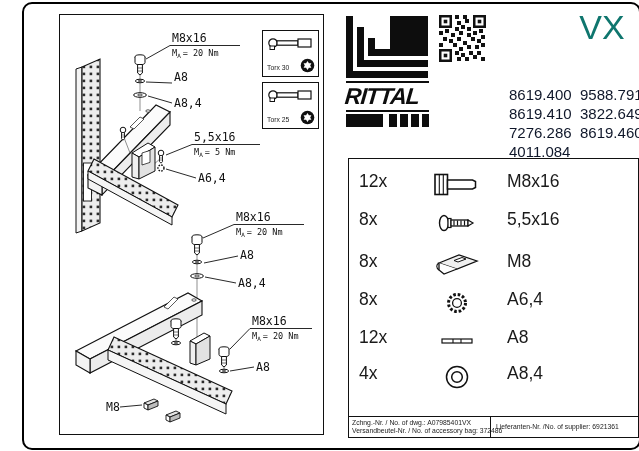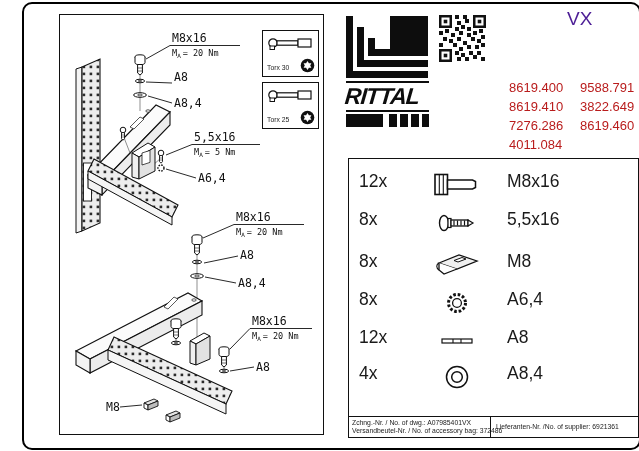--- a/index.html
+++ b/index.html
@@ -15,22 +15,22 @@
   .tool-bit{position:absolute;right:3px;bottom:3px;}
   
   #logo-symbol{left:334px;top:16px;}
   #logo-line1{left:334px;top:81px;width:83px;height:1.8px;background:#0d0d0d;}
   #logo-line2{left:334px;top:110px;width:83px;height:1.8px;background:#0d0d0d;}
   #logo-word{left:333px;top:83px;width:84px;font-size:23px;font-weight:bold;font-style:italic;
              letter-spacing:-1px;transform:skewX(-5deg);color:#0d0d0d;}
   #logo-bar{left:334px;top:114px;width:83px;height:13px;}
   #logo-bar .seg{position:absolute;top:0;height:13px;background:#0d0d0d;}
   #qr{left:427px;top:15px;}
-  #vx{left:555px;top:8px;width:70px;font-size:19px;text-align:left;color:#4c1d95;}
-  .models-col{top:78px;font-size:13px;line-height:19px;color:#b91c1c;}
+  #vx{left:555px;top:8px;width:70px;font-size:34px;text-align:center;color:#0f766e;}
+  .models-col{top:85px;font-size:15px;line-height:19px;color:#0f172a;}
   #models-left{left:497px;} #models-right{left:568px;}
   
   #parts-box{left:336px;top:158px;width:289px;height:278px;border:1.5px solid #111;background:#fff;}
   .part-row{position:absolute;left:0;height:34px;width:100%;}
   .part-qty{position:absolute;left:10px;width:52px;text-align:left;font-size:17.5px;}
   .part-icon{position:absolute;left:78px;width:60px;height:28px;display:flex;align-items:center;justify-content:center;}
   .part-name{position:absolute;left:158px;font-size:17.5px;}
   #strip{position:absolute;left:0;bottom:0;width:100%;height:20px;border-top:1px solid #111;display:flex;}
   #strip-left{width:142px;border-right:1px solid #111;padding:2px 0 0 3px;box-sizing:border-box;}
   #strip-right{flex:1;display:flex;align-items:center;padding-left:5px;}

